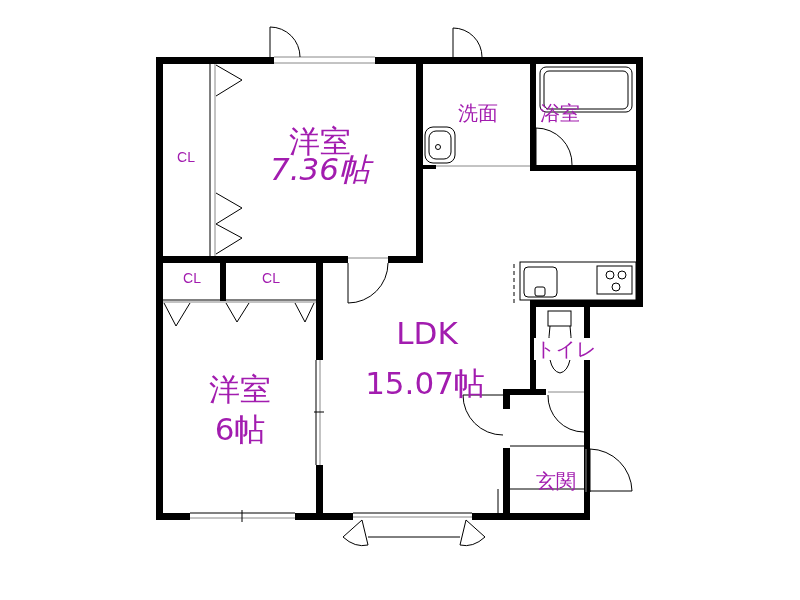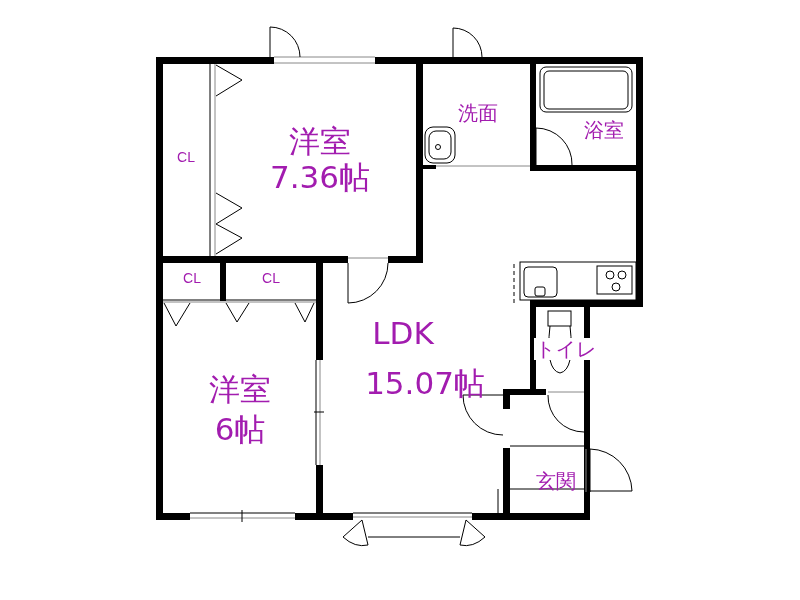--- a/index.html
+++ b/index.html
@@ -129,28 +129,28 @@
 
     <line x1="353" y1="513" x2="472" y2="513"></line>
     <line x1="353" y1="517" x2="472" y2="517" stroke="#888"></line>
     <path d="M362,520 L343,537 Q355,548 368,545 Z"></path>
     <path d="M466,520 L485,537 Q473,548 460,545 Z"></path>
     <line x1="368" y1="537" x2="460" y2="537"></line>
   </g>
 </svg>
 
 <div class="label big" style="left:280px; top:124px; width:80px;">洋室</div>
-<div class="label big" style="left:258px; top:160px; width:124px;">7.36帖</div>
+<div class="label big" style="left:258px; top:152px; width:124px;font-style:italic;">7.36帖</div>
 
 <div class="label big" style="left:200px; top:372px; width:80px;">洋室</div>
 <div class="label big" style="left:200px; top:412px; width:80px;">6帖</div>
 
-<div class="label big" style="left:348px; top:316px; width:110px;">LDK</div>
+<div class="label big" style="left:372px; top:316px; width:110px;">LDK</div>
 <div class="label big" style="left:355px; top:366px; width:140px;">15.07帖</div>
 
 <div class="label med" style="left:450px; top:102px; width:56px;">洗面</div>
-<div class="label med" style="left:576px; top:102px; width:56px;margin-top:17px;">浴室</div>
+<div class="label med" style="left:532px; top:102px; width:56px;">浴室</div>
 <div class="label med" style="left:534px; top:338px; width:64px; background:#fff;">トイレ</div>
 <div class="label med" style="left:520px; top:470px; width:56px;text-align:right;">玄関</div>
 
 <div class="label small" style="left:165px; top:150px; width:42px;">CL</div>
 <div class="label small" style="left:165px; top:271px; width:54px;">CL</div>
 <div class="label small" style="left:228px; top:271px; width:86px;">CL</div>
 
 </body></html>

